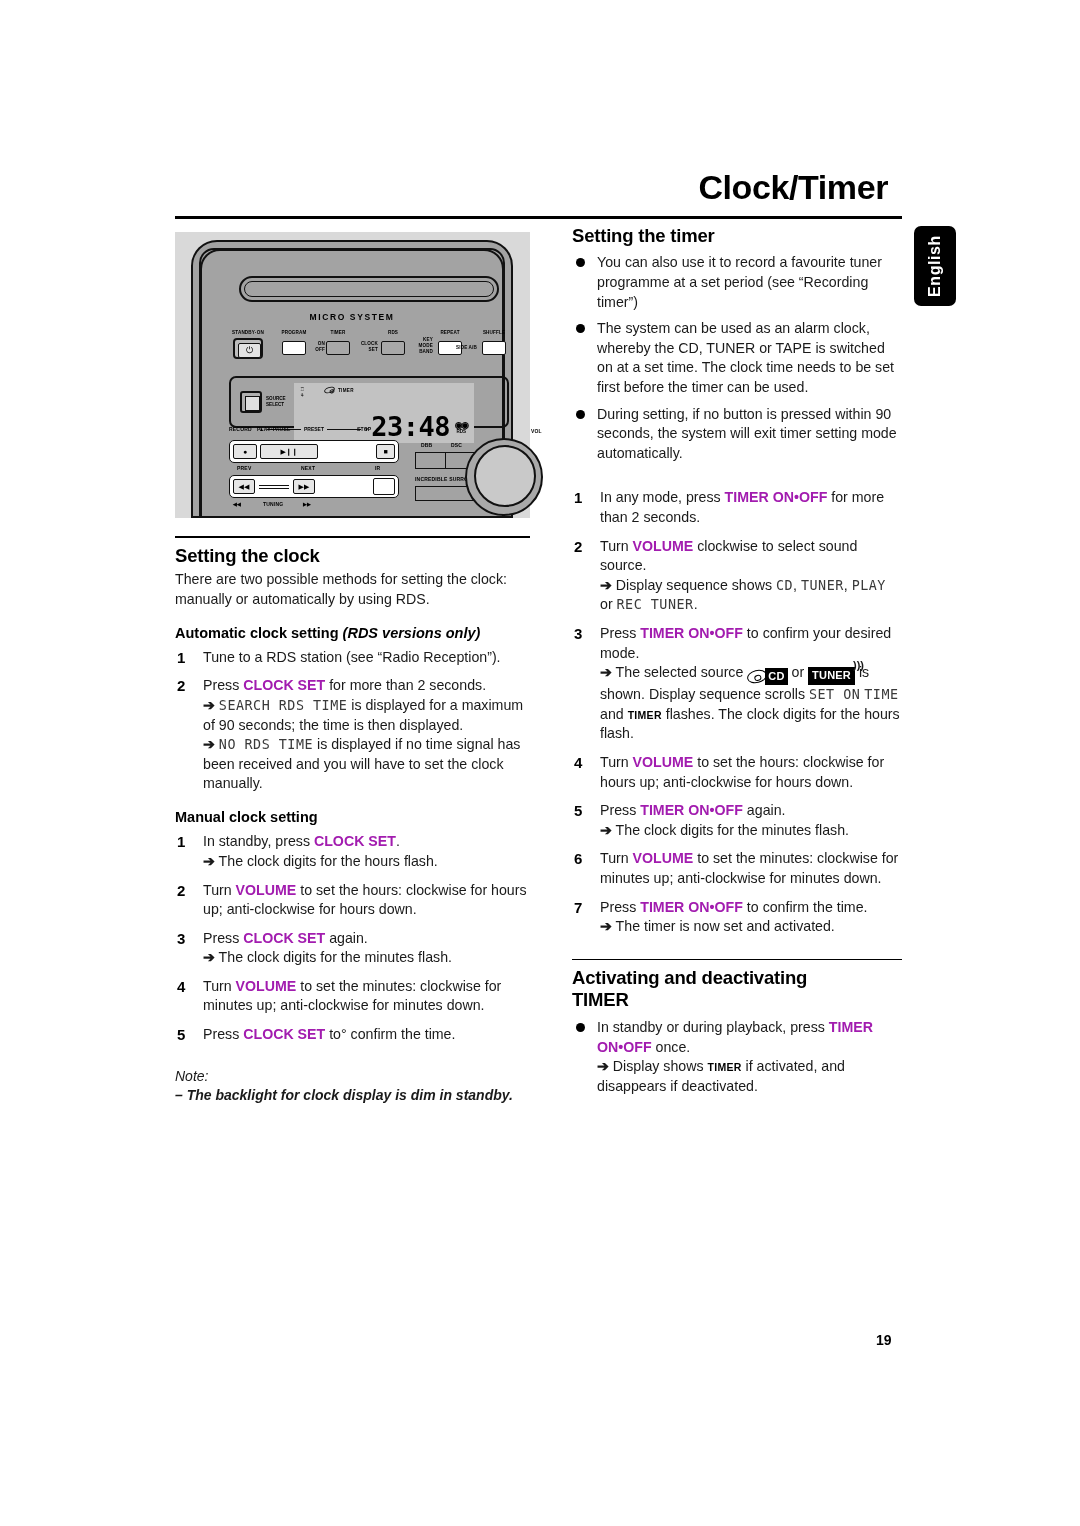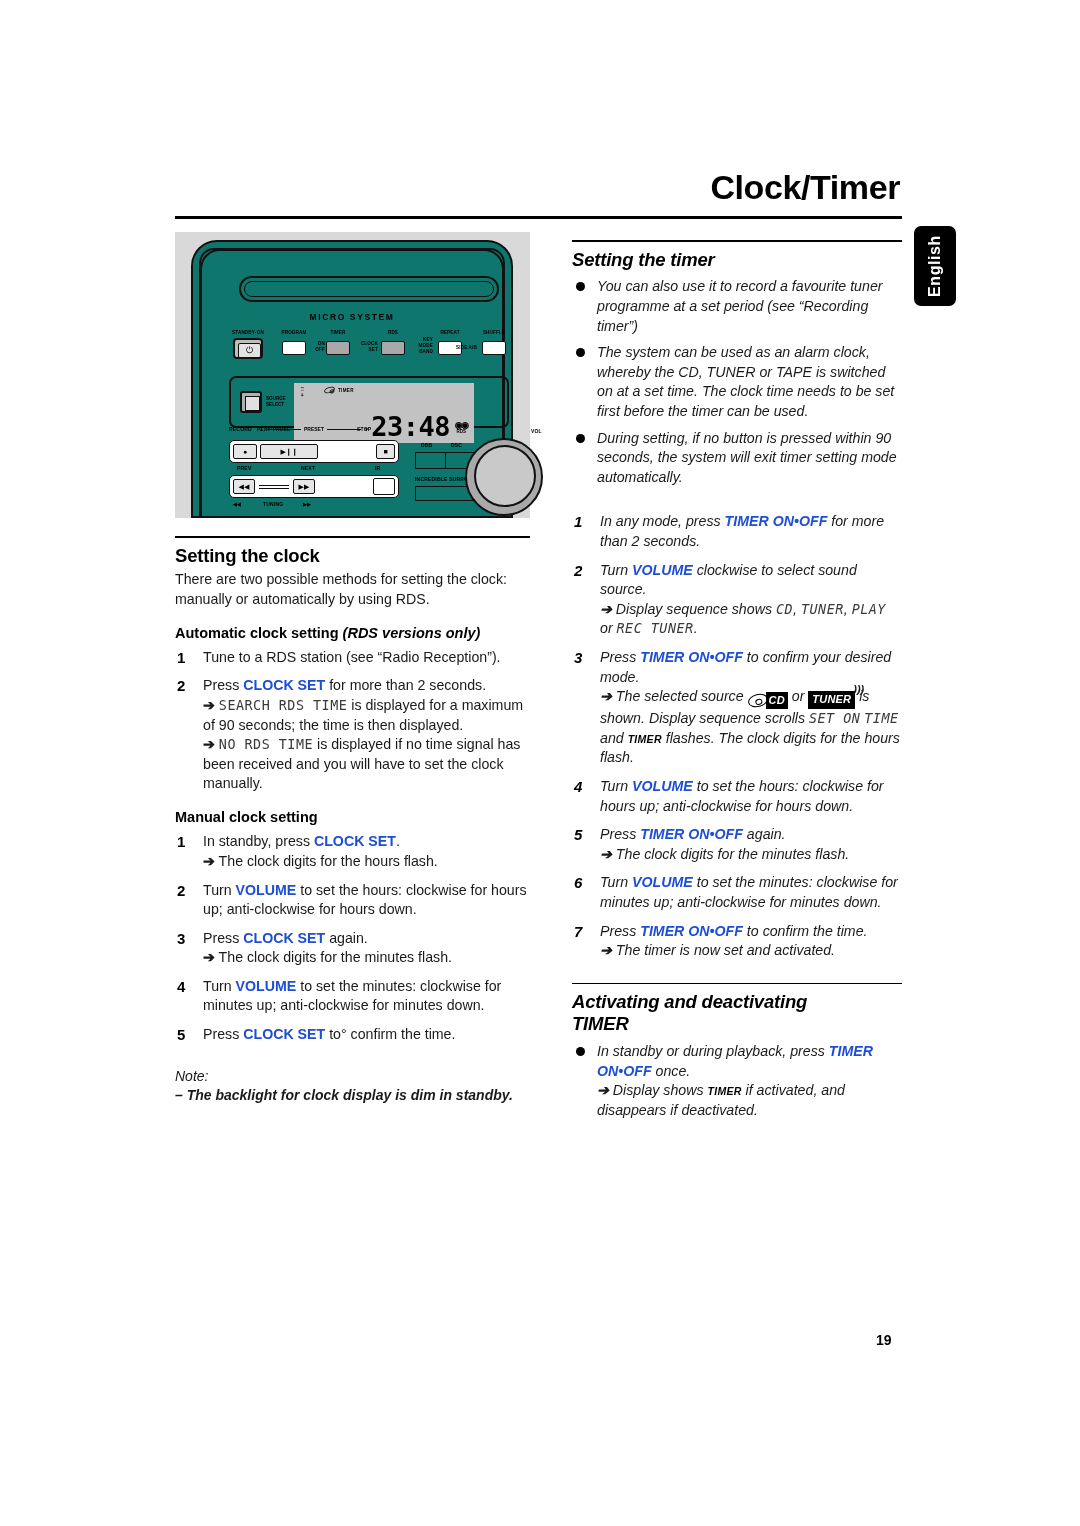--- a/index.html
+++ b/index.html
@@ -17,21 +17,21 @@
   
   .page {
     position: absolute;
     left: 0; top: 0;
     width: 1080px; height: 1526px;
   }
 
   
   .page-title {
     position: absolute;
-    right: 180px;
+    right: 192px;
     top: 168px;
     font-size: 34px;
     font-weight: bold;
     letter-spacing: -0.4px;
     text-align: right;
     white-space: nowrap;
   }
   .header-rule {
     position: absolute;
     left: 175px;
@@ -66,42 +66,41 @@
   
   .col-left {
     position: absolute;
     left: 175px;
     top: 232px;
     width: 355px;
   }
   .col-right {
     position: absolute;
     left: 572px;
-    top: 240px;
+    top: 216px;
     width: 330px;
-    font-style: italic;
   }
 
   
   .figure {
     position: absolute;
     left: 175px;
     top: 232px;
     width: 355px;
     height: 286px;
     background: #d9d9d9;
   }
   .dev-outer {
     position: absolute;
     left: 16px; top: 8px;
     width: 322px; height: 278px;
     border: 2px solid #111;
     border-top-left-radius: 26px;
     border-top-right-radius: 26px;
-    background: #0f766e;
+    background: #a3a3a3;
   }
   .dev-outer2 {
     position: absolute;
     left: 7px; top: 7px;
     right: 7px; bottom: -2px;
     border: 2px solid #111;
     border-top-left-radius: 20px;
     border-top-right-radius: 20px;
   }
   .dev-outer3 {
@@ -397,21 +396,21 @@
     margin-top: 7px;
   }
   ul.bullets > li .dot {
     position: absolute;
     left: 4px; top: 5px;
     width: 9px; height: 9px;
     background: #000;
     border-radius: 50%;
   }
 
-  b, strong { font-weight: bold; color: #1d4ed8; }
+  b, strong { font-weight: bold; color: #a21caf; }
 
   .arrowline { display: block; }
   .arw { font-weight: bold; }
 
   
   .seg {
     font-family: "DejaVu Sans Mono", monospace;
     letter-spacing: 0.5px;
     color: #3a3a3a;
     font-size: 13.4px;

